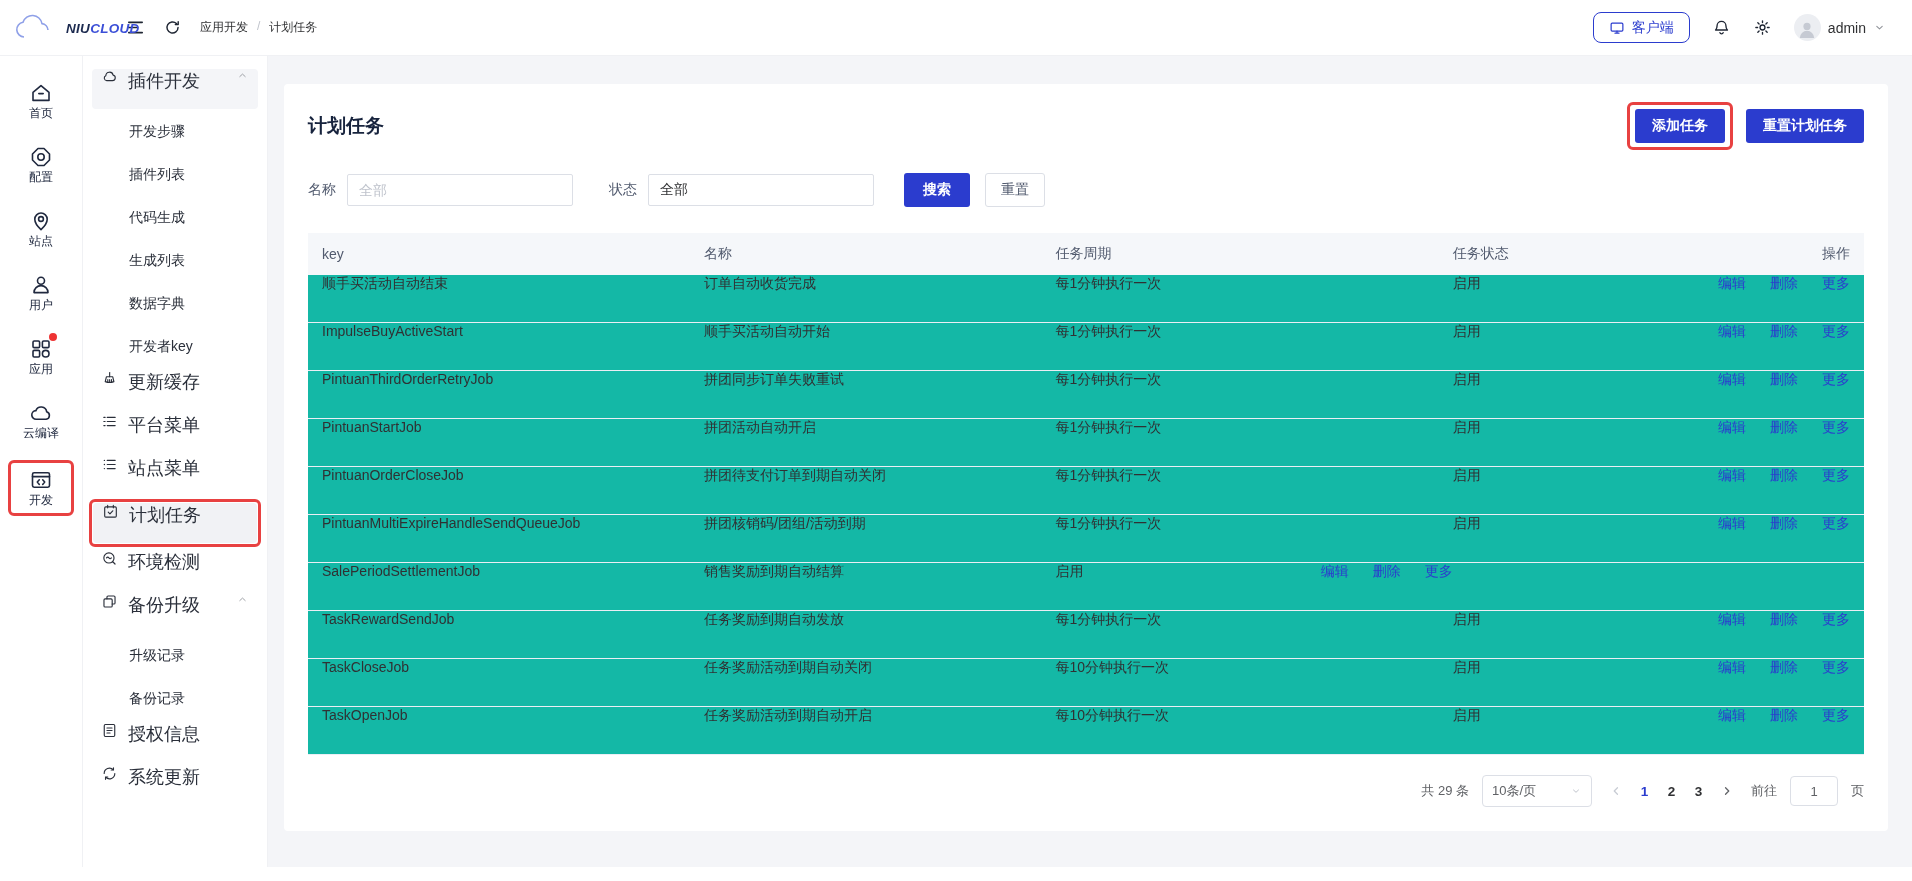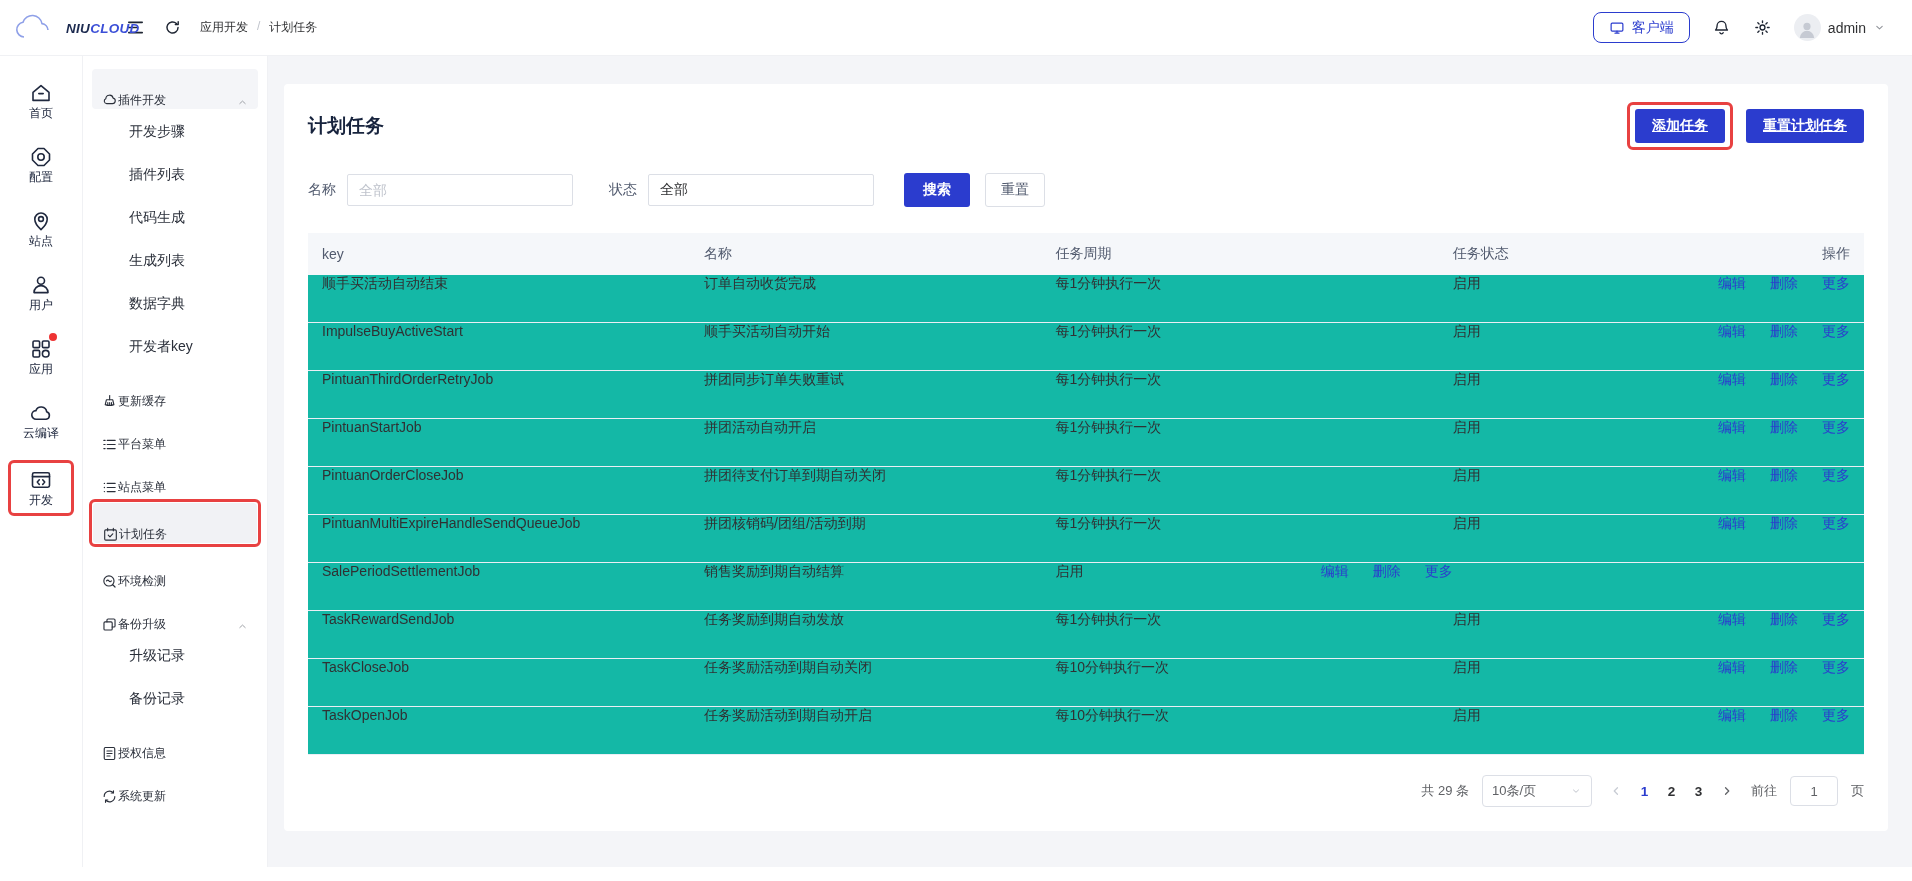--- a/index.html
+++ b/index.html
@@ -50,40 +50,40 @@
   .rail-item{ width:66px; display:flex; flex-direction:column; align-items:center; 
               padding:5px 0 4px; color:#20293f; font-size:12px; cursor:pointer; border-radius:6px; }
   .rail-item .icon{ position:relative; display:inline-flex; }
   .rail-item.annotated{ border:3px solid var(--annotation); }
   .badge-dot{ position:absolute; right:-4px; top:-4px; width:8px; height:8px;
               border-radius:50%; background:#e33; }
 
   
   .sidebar{ flex:0 0 185px; background:#fff; border-right:1px solid var(--border);
             padding:13px 9px 0; overflow:hidden; }
-  .menu-item{ height:40px; display:flex; align-items:flex-end; padding:0 9px;
-              border-radius:4px; margin-bottom:3px; color:#2a2f3a; font-size:12px; cursor:pointer; }
+  .menu-item{ height:40px; display:flex; align-items:flex-start; gap:10px; padding:0 9px;
+              border-radius:4px; margin-bottom:3px; color:#2a2f3a; font-size:18px; cursor:pointer; }
   .menu-item .icon{ display:inline-flex; color:#2a2f3a; }
   .menu-item .chev{ margin-left:auto; color:#909399; display:inline-flex; }
   .menu-item.highlighted{ background:#f4f5f8; }
   .menu-item.active{ background:#f1f2f5; margin-bottom:0; }
   .menu-sub{ height:40px; display:flex; align-items:center; padding-left:37px; margin-bottom:3px;
              border-radius:4px; color:#2a2f3a; font-size:14px; cursor:pointer; }
   .menu-annotate{ border:3px solid var(--annotation); border-radius:6px; padding:1px;
                   margin:0 -3px 3px; }
 
   
   .main{ flex:1 1 auto; background:#f4f5f8; padding:28px 24px 0 16px; overflow:hidden; }
   .card{ background:#fff; border-radius:4px; padding:25px 24px 24px; }
   .card-head{ display:flex; align-items:center; }
   .page-title{ font-size:19px; font-weight:bold; color:#17233d; }
   .head-buttons{ margin-left:auto; display:flex; align-items:center; gap:13px; }
   .btn{ height:34px; border:none; border-radius:3px; font-size:14px; cursor:pointer;
         font-family:inherit; display:inline-flex; align-items:center; }
-  .btn-primary{ background:var(--primary); color:#fff; padding:0 17px; font-weight:600;text-decoration:underline; }
+  .btn-primary{ background:var(--primary); color:#fff; padding:0 17px; font-weight:600; }
   .add-annotate{ border:3px solid var(--annotation); border-radius:6px; padding:4px 5px; margin:-7px 0; }
 
   .filters{ display:flex; align-items:center; margin-top:30px; font-size:14px; color:#515a6e; }
   .filters label{ margin-right:11px; }
   .f-input{ width:226px; height:32px; border:1px solid #dcdfe6; border-radius:2px;
             padding:0 11px; font-size:14px; color:#303133; font-family:inherit; outline:none; }
   .f-input::placeholder{ color:#bfc3cc; }
   .gap30{ width:36px; }
   .btn-search{ background:var(--primary); color:#fff; padding:16px 19px; margin-left:30px; font-weight:600; }
   .btn-reset{ background:#fff; color:#515a6e; border:1px solid #dcdfe6; padding:0 15px; margin-left:15px; }

